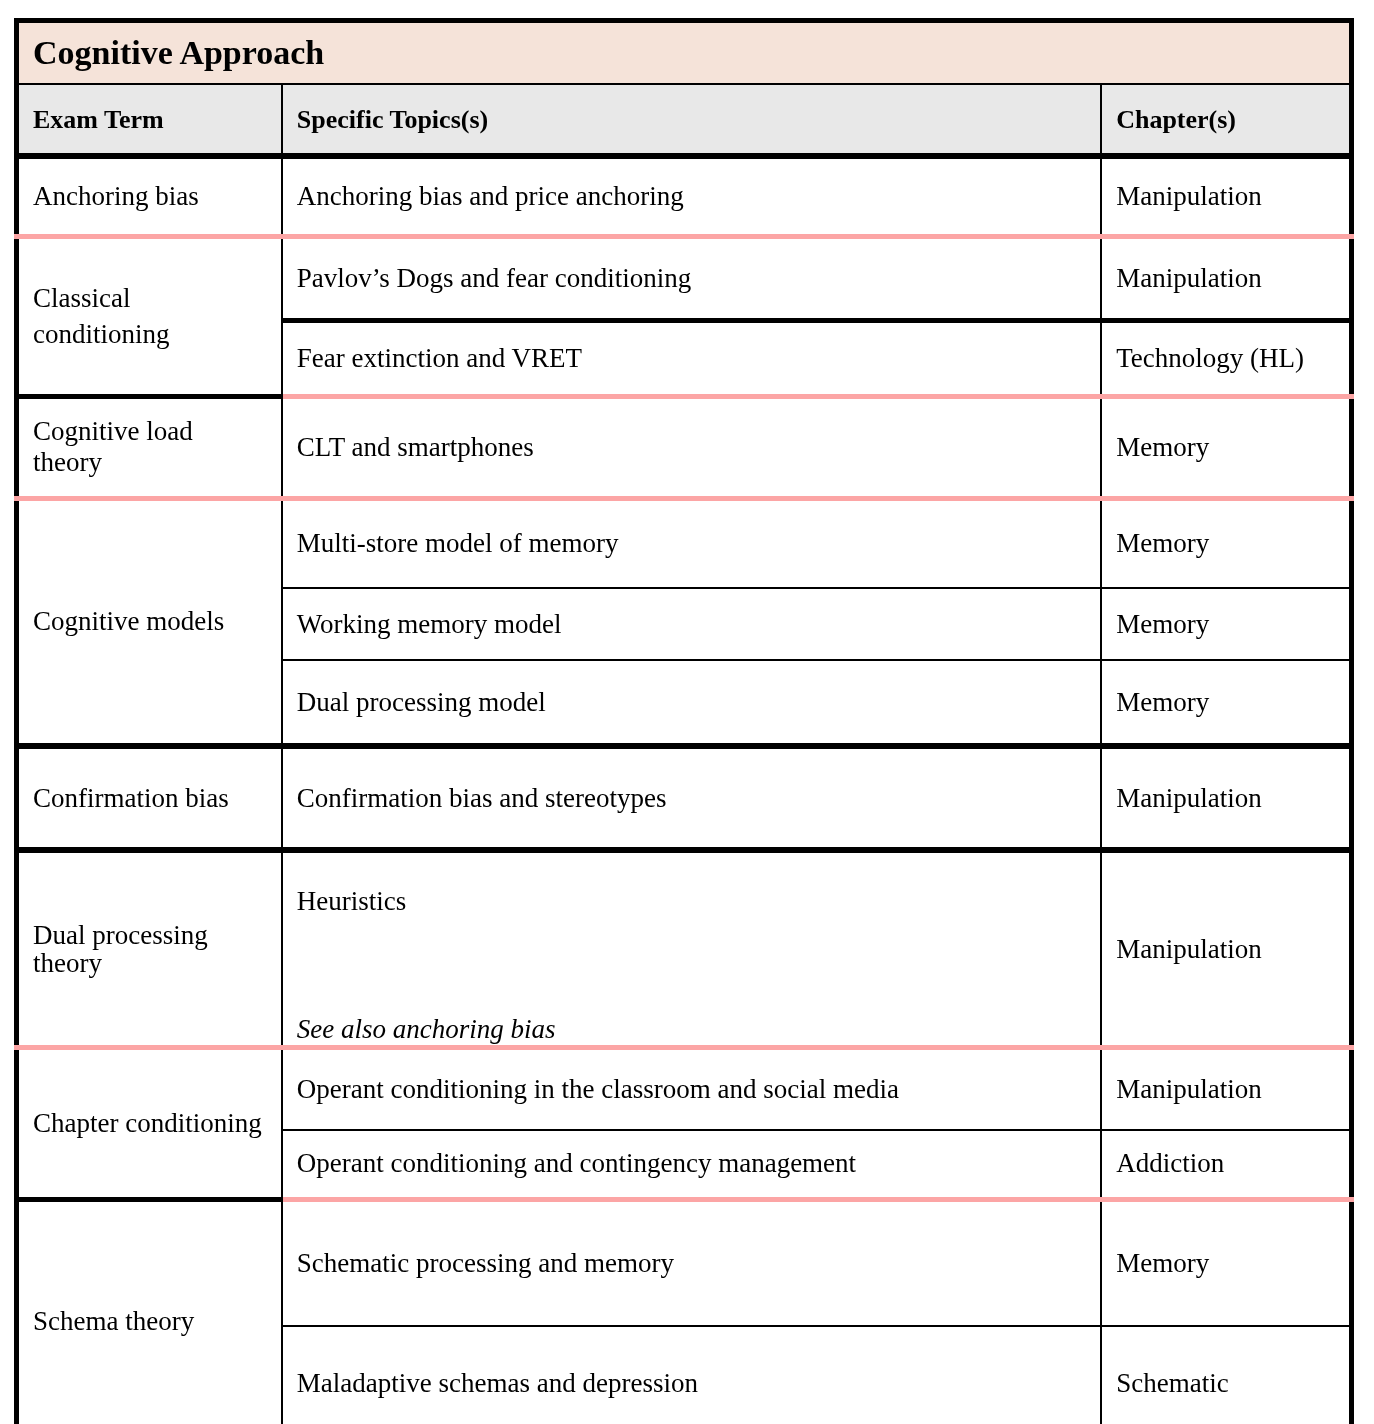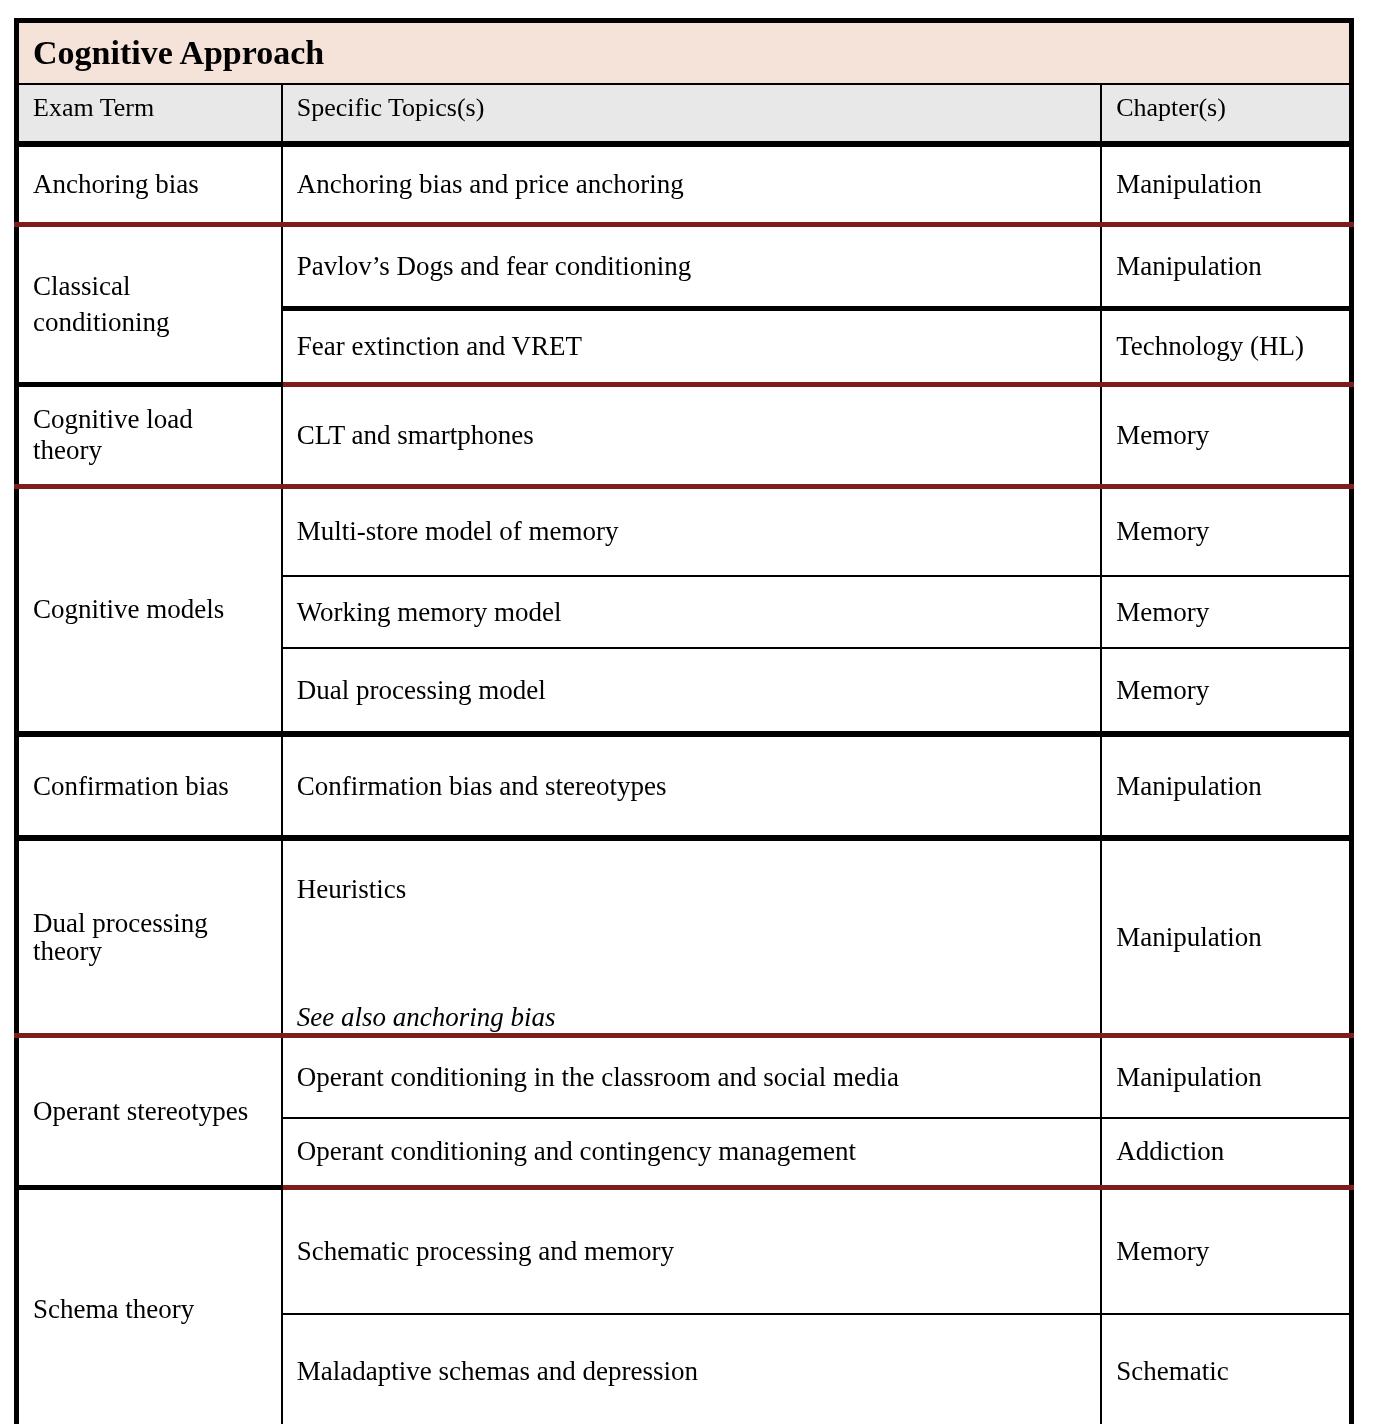--- a/index.html
+++ b/index.html
@@ -1,21 +1,21 @@
 <!DOCTYPE html>
 <html><head>
 <meta charset="utf-8">
 <style>
   html, body { margin: 0; padding: 0; background: #ffffff; }
   body { width: 1374px; height: 1424px; position: relative; font-family: "Liberation Serif", serif; color: #000; }
   .tbl { position: absolute; left: 14px; top: 18px; width: 1340px; border-collapse: collapse; border: 5px solid #000; table-layout: fixed; }
   .tbl td, .tbl th { border: 2px solid #000; padding: 0 14px; font-size: 27px; vertical-align: middle; text-align: left; }
   .title-row th { background: #f5e3d9; font-size: 34px; font-weight: bold; height: 60px; border-bottom: 2px solid #000; }
-  .head-row th { background: #e8e8e8; font-weight: normal; font-size: 26px; height: 48px; vertical-align: top; padding-top: 8px; border-bottom: 6px solid #000; }
-  .grp-end td { border-bottom: 5px solid #7f1d1d; }
+  .head-row th { background: #e8e8e8; font-weight: bold; font-size: 26px; height: 48px; vertical-align: top; padding-top: 20px; border-bottom: 6px solid #000; }
+  .grp-end td { border-bottom: 5px solid #fca5a5; }
   .col1 { width: 248px; }
   .col2 { width: 766px; }
   .col3 { width: 234px; }
   .italic { font-style: italic; }
   .stack div { line-height: 32px; margin-top: 32px; }
   .gap { height: 32px; }
 </style>
 </head>
 <body>
 
@@ -83,21 +83,21 @@
       <div class="stack">
         <div>Heuristics</div>
         <div class="gap"></div>
         <div class="italic">See also anchoring bias</div>
       </div>
     </td>
     <td>Manipulation</td>
   </tr>
 
   <tr style="height:82px">
-    <td rowspan="2" style="border-bottom:5px solid #000">Operant stereotypes</td>
+    <td rowspan="2" style="border-bottom:5px solid #000">Chapter conditioning</td>
     <td>Operant conditioning in the classroom and social media</td>
     <td>Manipulation</td>
   </tr>
   <tr class="grp-end" style="height:70px">
     <td>Operant conditioning and contingency management</td>
     <td>Addiction</td>
   </tr>
 
   <tr style="height:126px">
     <td rowspan="2">Schema theory</td>

